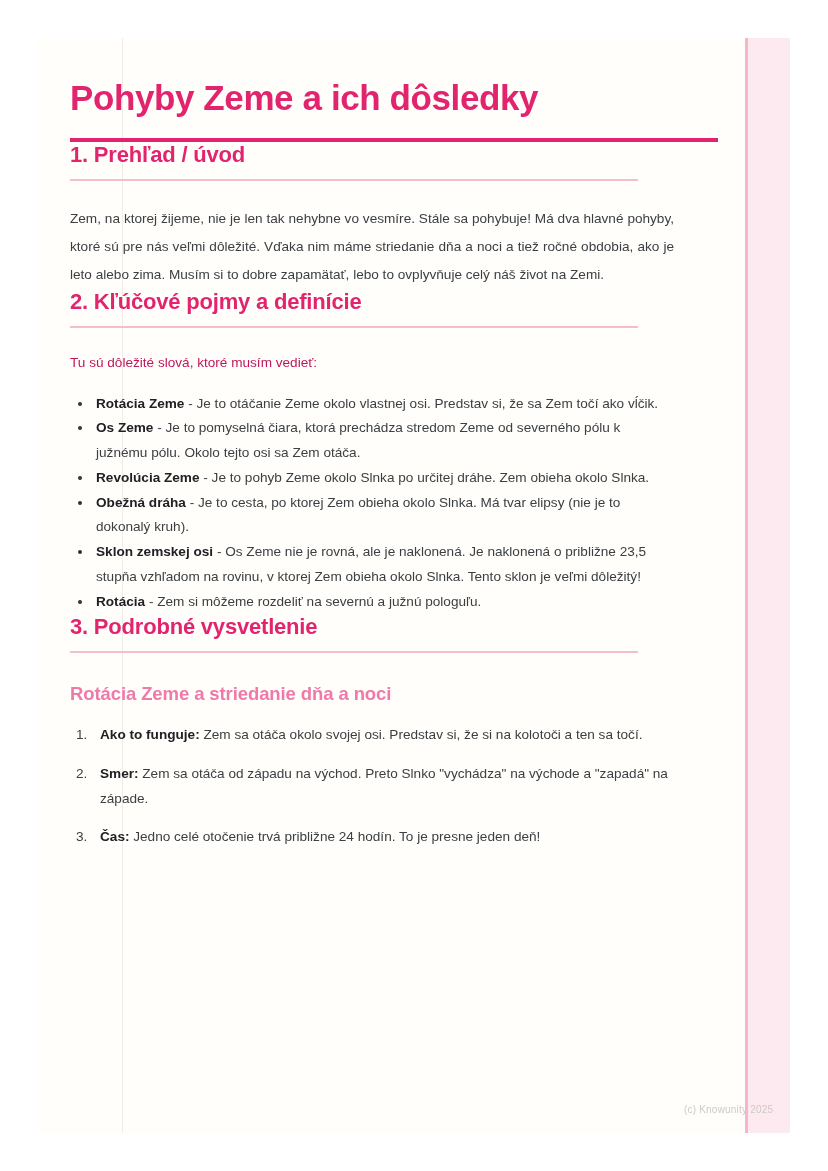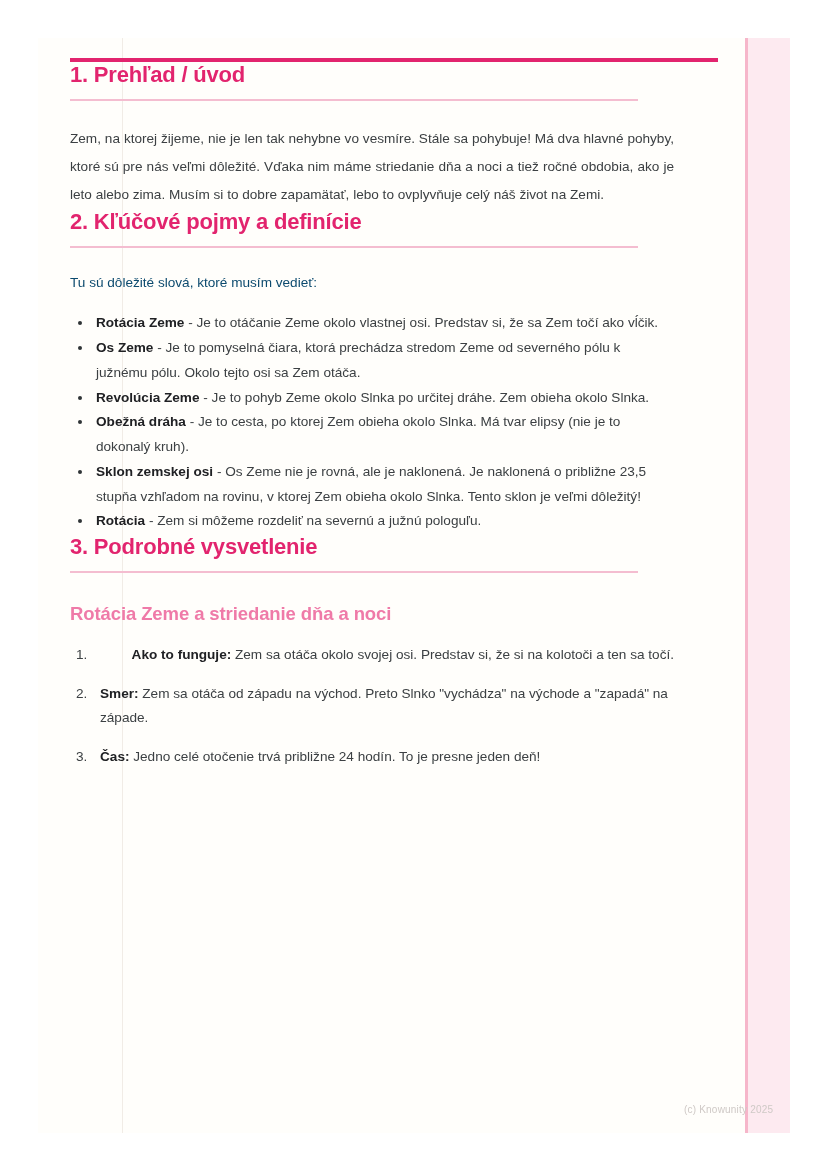--- a/index.html
+++ b/index.html
@@ -104,21 +104,21 @@
     font-size: 13.6px;
     line-height: 2.05;
     color: #3c4043;
     text-align: justify;
   }
   .lead-text {
     margin: 0;
     padding-top: 22px;
     font-size: 13.6px;
     line-height: 1.9;
-    color: #0c4a6e;
+    color: #be185d;
   }
 
   ul.bullets {
     margin: 0;
     padding: 16px 0 0 0;
     list-style: none;
   }
   ul.bullets > li {
     position: relative;
     padding-left: 26px;
@@ -146,21 +146,21 @@
   }
   ol.numbers > li {
     position: relative;
     padding-left: 30px;
     margin-top: 14px;
     font-size: 13.6px;
     line-height: 1.82;
     color: #3c4043;
     counter-increment: numlist;
   }
-  ol.numbers > li:first-child { margin-top: 0; text-align: right; }
+  ol.numbers > li:first-child { margin-top: 0; }
   ol.numbers > li::before {
     content: counter(numlist) ".";
     position: absolute;
     left: 6px;
     top: 0;
     font-size: 13.6px;
     color: #3c4043;
   }
 
   .term { font-weight: bold; color: #202124; }
@@ -180,20 +180,21 @@
 <body>
 
 <div class="page">
 
   <div class="margin-rule"></div>
   <div class="pink-panel"></div>
   <div class="pink-panel-edge"></div>
 
   <div class="content">
 
+    <h1 class="doc-title">Pohyby Zeme a ich dôsledky</h1>
     <div class="title-rule"></div>
 
     <h2 class="section-title">1. Prehľad / úvod</h2>
     <div class="section-rule"></div>
     <p class="body-text">Zem, na ktorej žijeme, nie je len tak nehybne vo vesmíre. Stále sa pohybuje! Má dva hlavné pohyby, ktoré sú pre nás veľmi dôležité. Vďaka nim máme striedanie dňa a noci a tiež ročné obdobia, ako je leto alebo zima. Musím si to dobre zapamätať, lebo to ovplyvňuje celý náš život na Zemi.</p>
 
     <h2 class="section-title">2. Kľúčové pojmy a definície</h2>
     <div class="section-rule"></div>
     <p class="lead-text">Tu sú dôležité slová, ktoré musím vedieť:</p>
 

